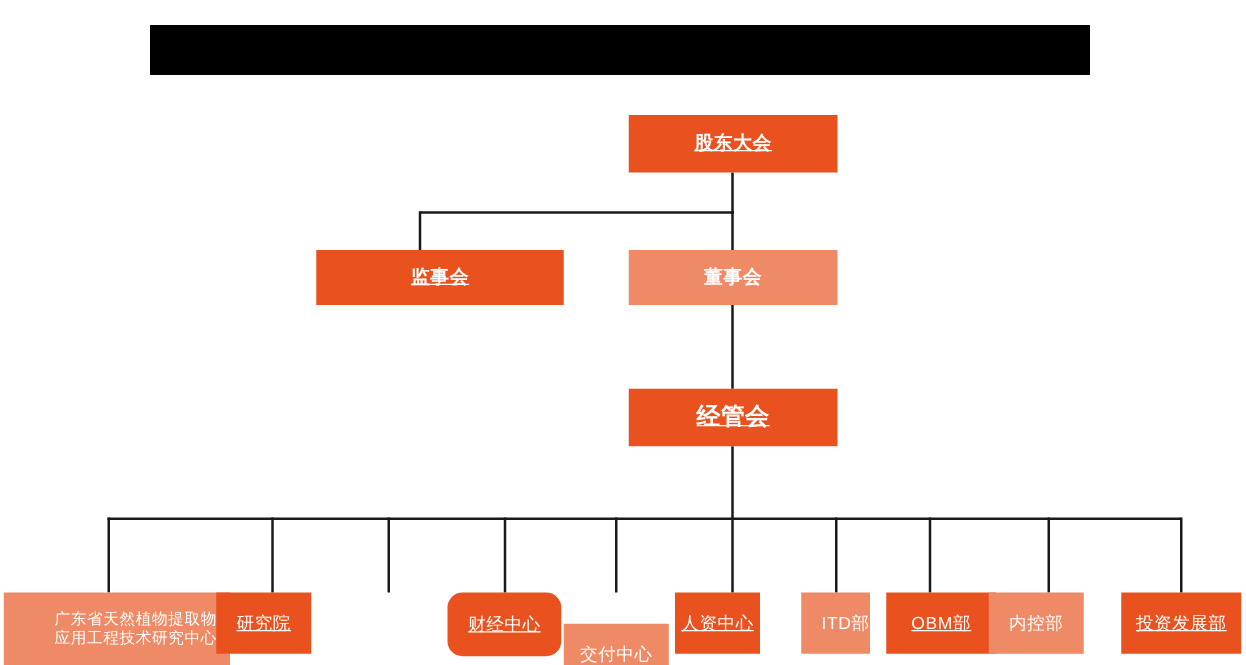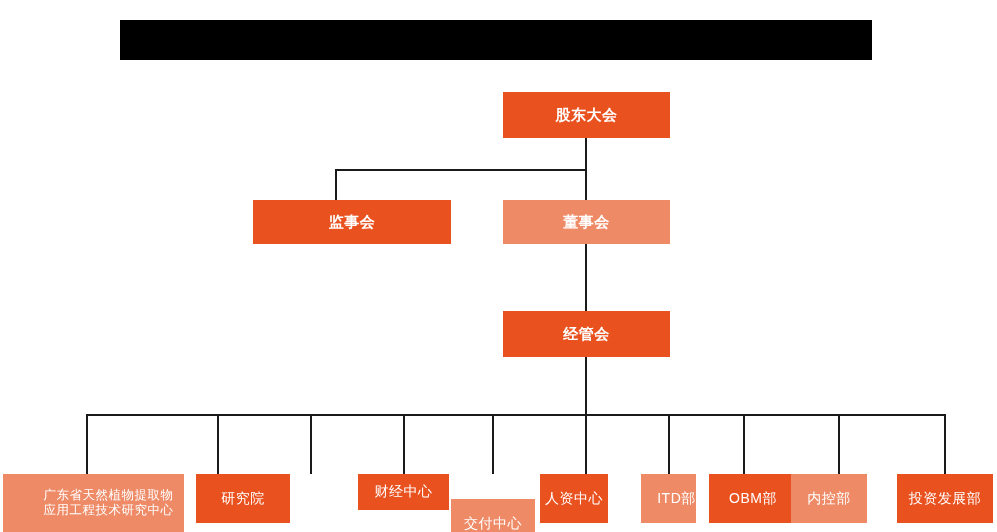--- a/index.html
+++ b/index.html
@@ -32,26 +32,26 @@
     display: flex;
     align-items: center;
     justify-content: center;
     text-align: center;
     color: #ffffff;
     box-sizing: border-box;
     line-height: 1.22;
     letter-spacing: 0.5px;
     font-weight: 700;
   }
-  .node.dark   { background: #E9511E; }
+  .node.dark   { background: #E9511E; text-decoration: underline; }
   .node.light  { background: #EE8A66; }
 
   .node-l1 { font-size: 15px; }
   .node-l2 { font-size: 15px; }
-  .node-l3 { font-size: 15px; }
+  .node-l3 { font-size: 19px; }
   .node-l4 { font-size: 14px; font-weight: 400; }
   .node-l4.wide-label { font-size: 12.5px; font-weight: 400; padding: 0 6px; }
 
   
   .line {
     position: absolute;
     background: #1a1a1a;
   }
   .vline { width: 2px; }
   .hline { height: 2px; }
@@ -90,24 +90,24 @@
   <div class="node dark node-l1" style="left:503px; top:92px; width:167px; height:46px;">股东大会</div>
 
   <div class="node dark node-l2" style="left:253px; top:200px; width:198px; height:44px;">监事会</div>
 
   <div class="node light node-l2" style="left:503px; top:200px; width:167px; height:44px;">董事会</div>
 
   <div class="node dark node-l3" style="left:503px; top:311px; width:167px; height:46px;">经管会</div>
 
   <div class="node light node-l4 wide-label" style="left:3px; top:474px; width:181px; height:58px;padding-left:36px;">广东省天然植物提取物应用工程技术研究中心</div>
 
-  <div class="node dark node-l4" style="left:196px; top:474px; width:94px; height:49px;text-align:right;">研究院</div>
+  <div class="node dark node-l4" style="left:173px; top:474px; width:76px; height:49px;text-align:right;">研究院</div>
 
 
-  <div class="node dark node-l4" style="left:358px; top:474px; width:91px; height:36px;">财经中心</div>
+  <div class="node dark node-l4" style="left:358px; top:474px; width:91px; height:51px;border-radius:12px;">财经中心</div>
 
   <div class="node light node-l4" style="left:451px; top:499px; width:84px; height:49px;">交付中心</div>
 
   <div class="node dark node-l4" style="left:540px; top:474px; width:68px; height:49px;">人资中心</div>
 
   <div class="node light node-l4" style="left:641px; top:474px; width:55px; height:49px;padding-left:16px;">ITD部</div>
 
   <div class="node dark node-l4" style="left:709px; top:474px; width:88px; height:49px;">OBM部</div>
 
   <div class="node light node-l4" style="left:791px; top:474px; width:76px; height:49px;">内控部</div>

